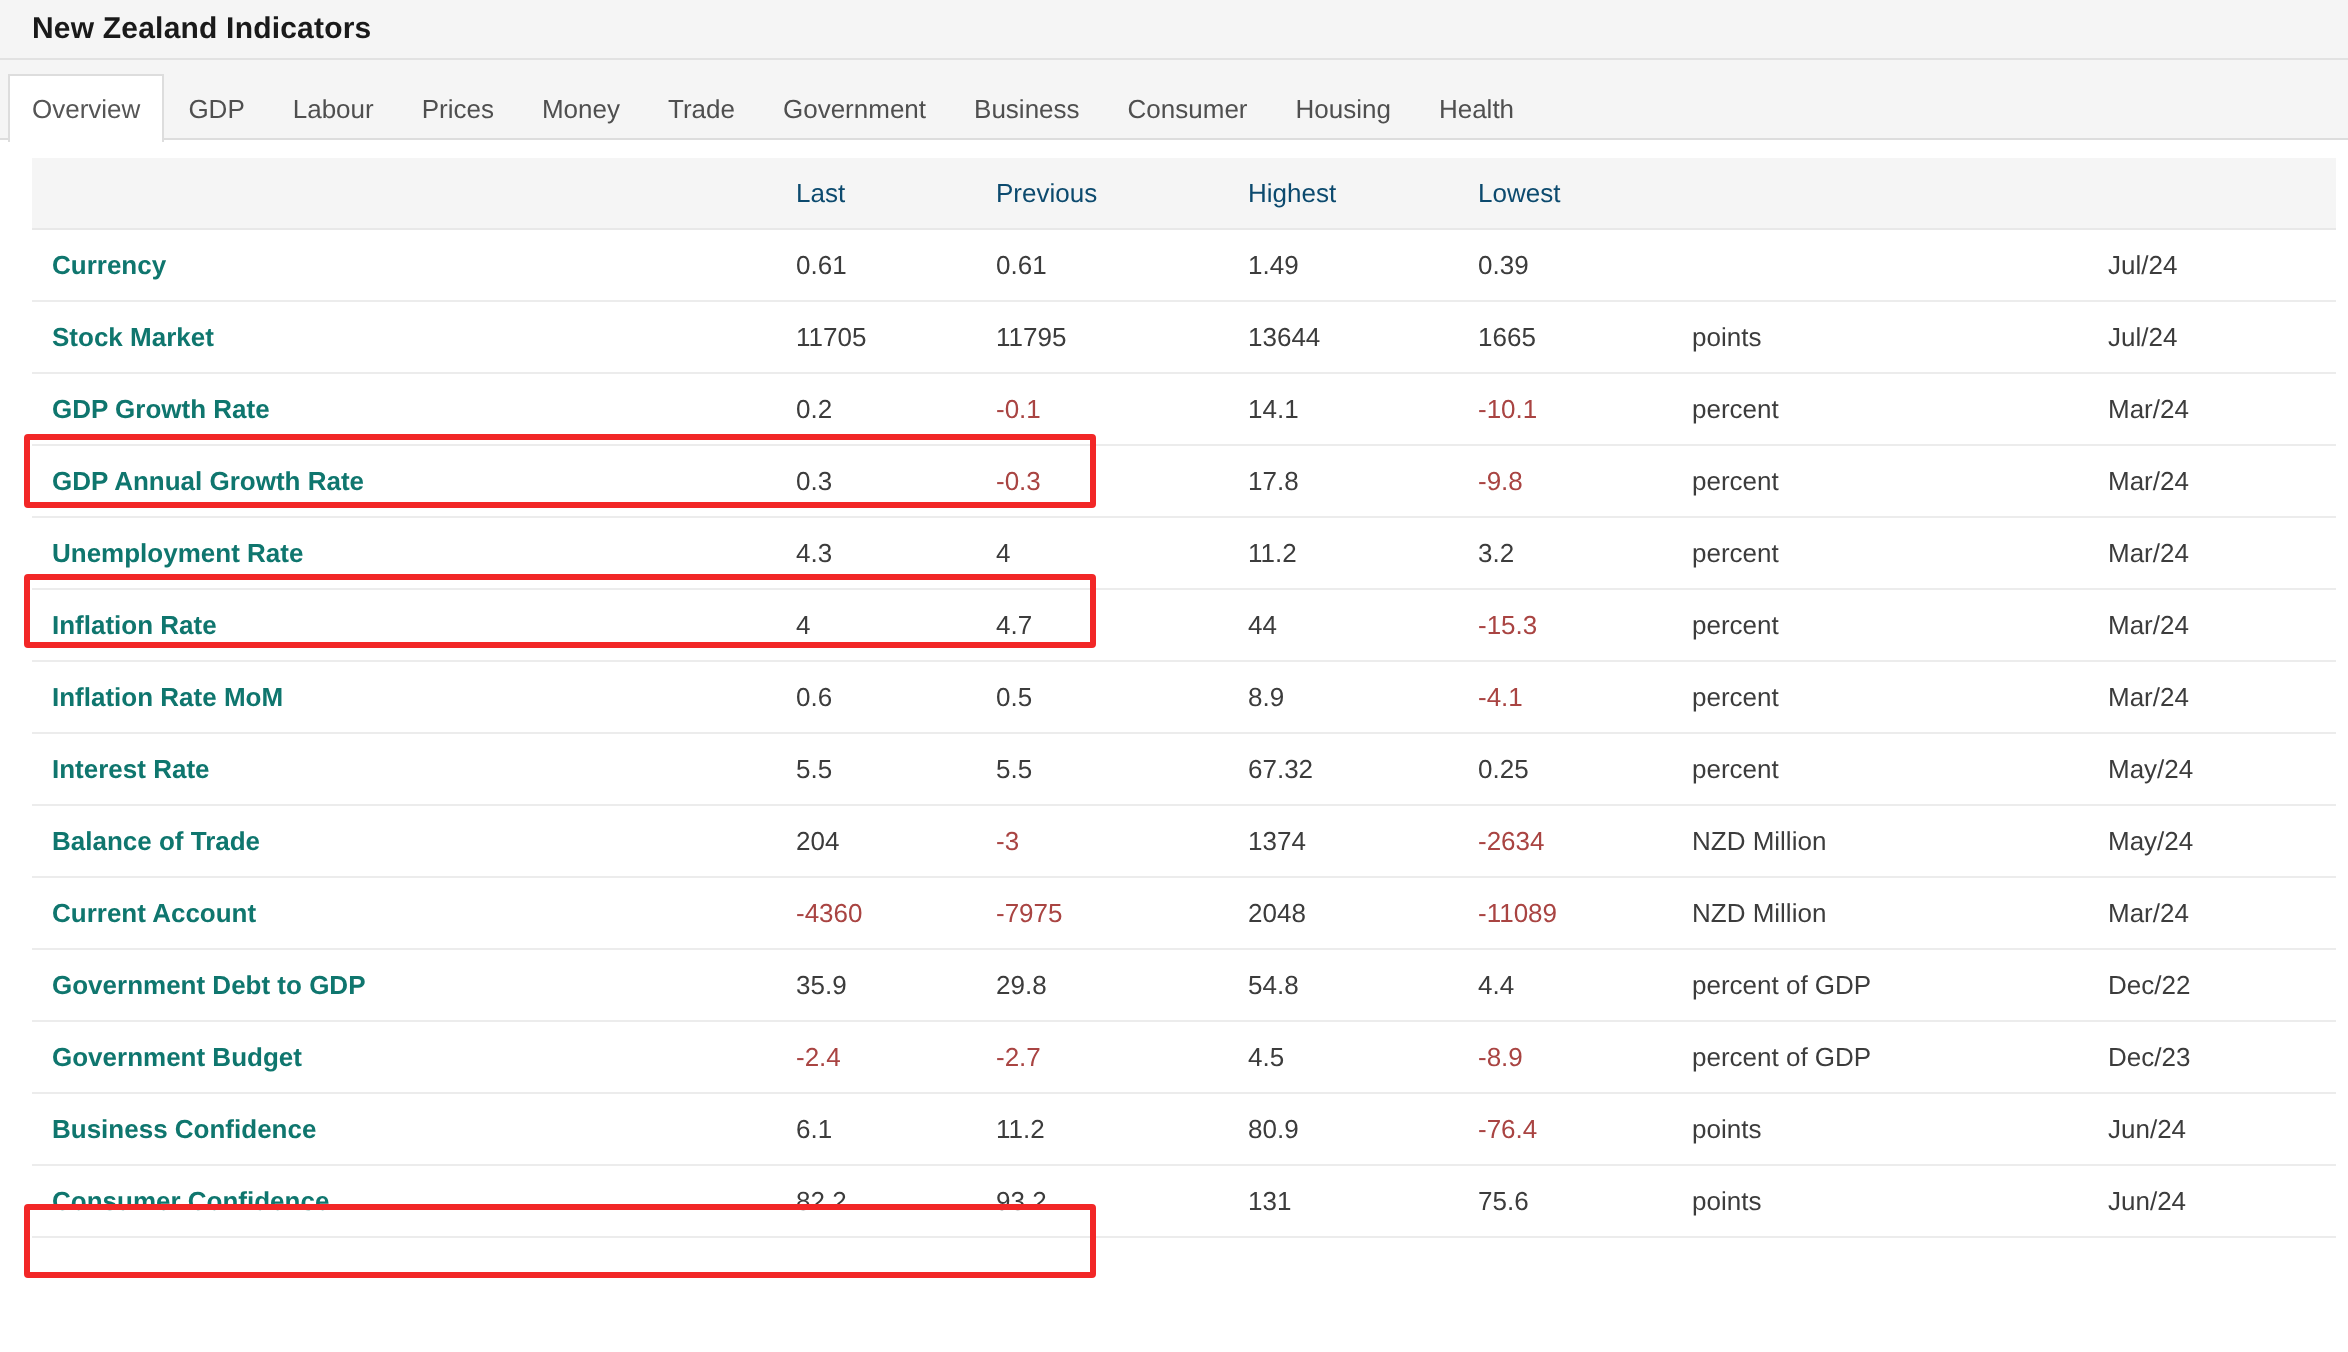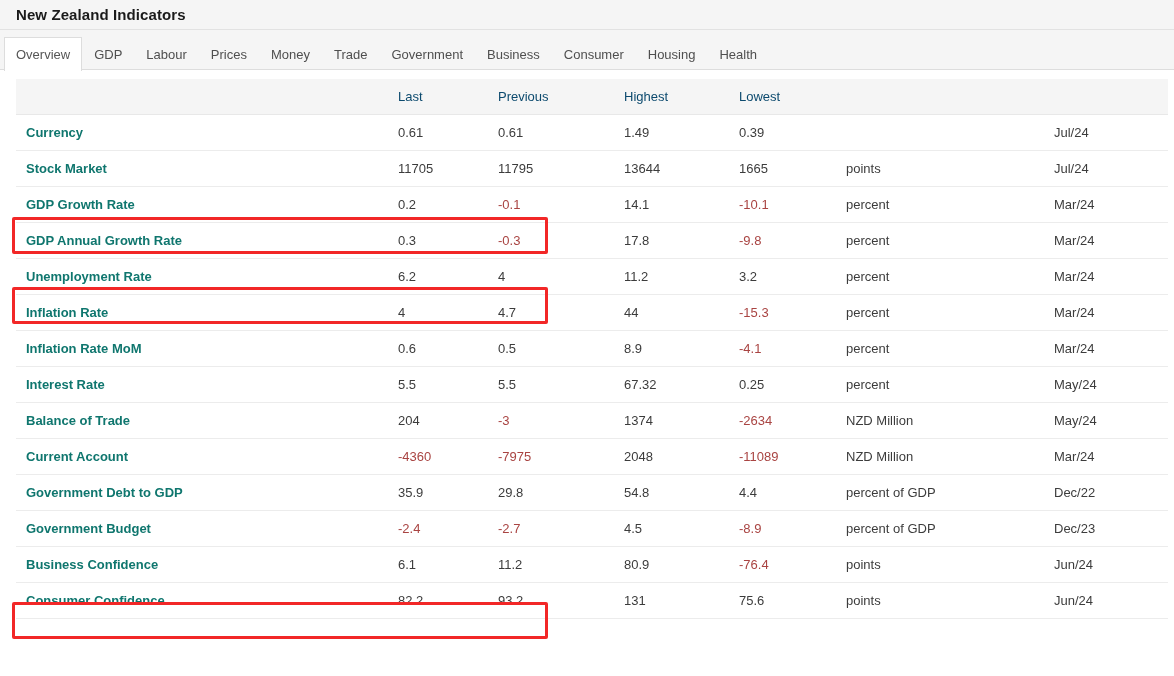--- a/index.html
+++ b/index.html
@@ -194,21 +194,21 @@
           <td class="c-name">GDP Annual Growth Rate</td>
           <td class="c-last">0.3</td>
           <td class="c-prev neg">-0.3</td>
           <td class="c-high">17.8</td>
           <td class="c-low neg">-9.8</td>
           <td class="c-unit">percent</td>
           <td class="c-date">Mar/24</td>
         </tr>
         <tr>
           <td class="c-name">Unemployment Rate</td>
-          <td class="c-last">6.2</td>
+          <td class="c-last">4.3</td>
           <td class="c-prev">4</td>
           <td class="c-high">11.2</td>
           <td class="c-low">3.2</td>
           <td class="c-unit">percent</td>
           <td class="c-date">Mar/24</td>
         </tr>
         <tr>
           <td class="c-name">Inflation Rate</td>
           <td class="c-last">4</td>
           <td class="c-prev">4.7</td>

